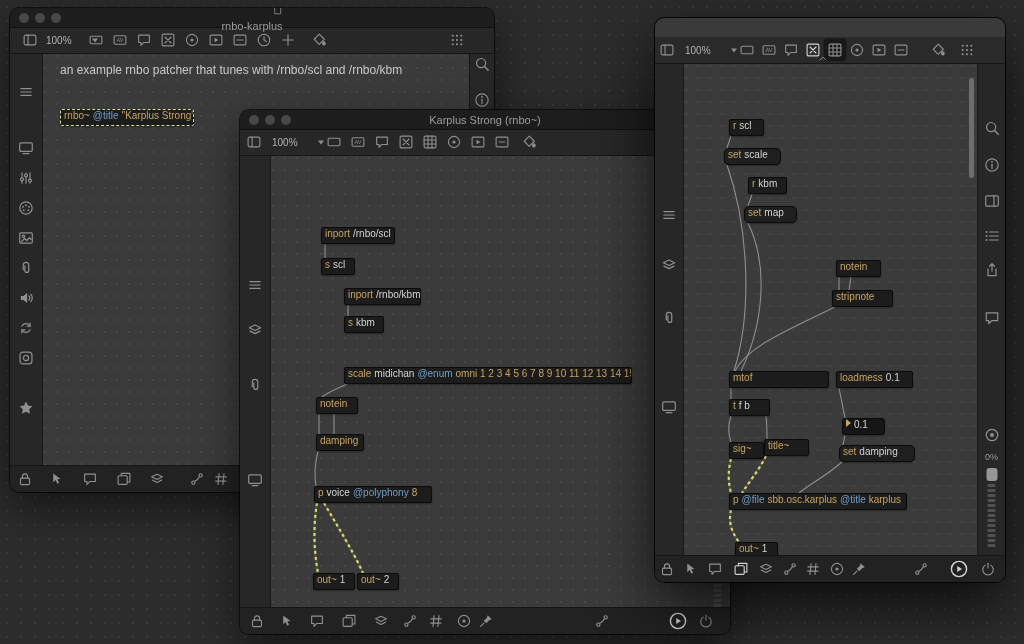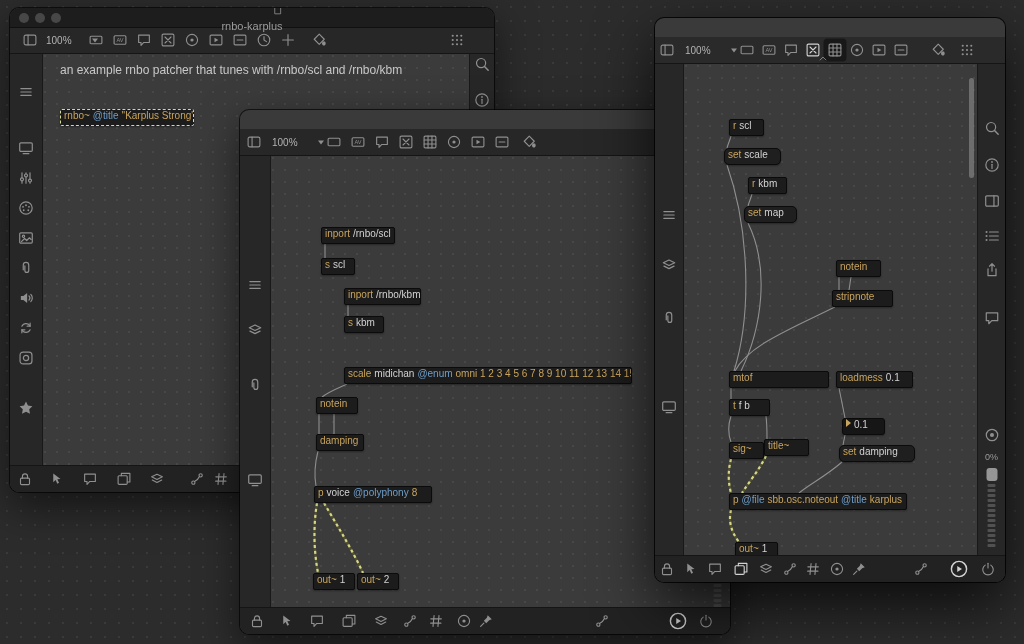--- a/index.html
+++ b/index.html
@@ -421,20 +421,30 @@
             <span class="tok-g">out~</span>
             <span class="tok-w">1</span>
           </div>
           <div class="box " style="left: 357px; top: 573px; width: 42px;">
             <span class="tok-g">out~</span>
             <span class="tok-w">2</span>
           </div>
         </div>
       </div>
       <div class="strip l" style="left: 0px; top: 45px; width: 30px; bottom: 26px;"></div>
+      <div class="titlebar">
+        <div class="lights">
+          <span class="light" style="background: rgb(71, 71, 71);"></span>
+          <span class="light" style="background: rgb(71, 71, 71);"></span>
+          <span class="light" style="background: rgb(71, 71, 71);"></span>
+        </div>
+        <div class="title">
+          <span>Karplus Strong (rnbo~)</span>
+        </div>
+      </div>
       <div class="toolbar">
         <span class="icon" style="left: 14px; top: 13px;">
           <svg viewBox="0 0 14 14" style="width:15px;height:15px">
             <g stroke="currentColor" fill="none" stroke-width="1.05" stroke-linecap="round" stroke-linejoin="round">
               <rect x="1.5" y="2.5" width="11" height="9" rx="1.5"></rect>
               <line x1="5.2" y1="2.5" x2="5.2" y2="11.5"></line>
             </g>
           </svg>
         </span>
         <div class="zoom" style="left: 32px; top: 13px;">
@@ -716,21 +726,21 @@
           <div class="box " style="left: 764px; top: 439px; width: 45px;">
             <span class="tok-g">title~</span>
           </div>
           <div class="box message" style="left: 839px; top: 445px; width: 76px;">
             <span class="tok-g">set</span>
             <span class="tok-w">damping</span>
           </div>
           <div class="box " style="left: 729px; top: 493px; width: 178px;">
             <span class="tok-g">p</span>
             <span class="tok-a">@file</span>
-            <span class="tok-g">sbb.osc.noteout</span>
+            <span class="tok-g">sbb.osc.karplus</span>
             <span class="tok-a">@title</span>
             <span class="tok-g">karplus</span>
           </div>
           <div class="box " style="left: 735px; top: 542px; width: 43px;">
             <span class="tok-g">out~</span>
             <span class="tok-w">1</span>
           </div>
         </div>
       </div>
       <div class="strip l" style="left: 0px; top: 45px; width: 28px; bottom: 26px;"></div>

